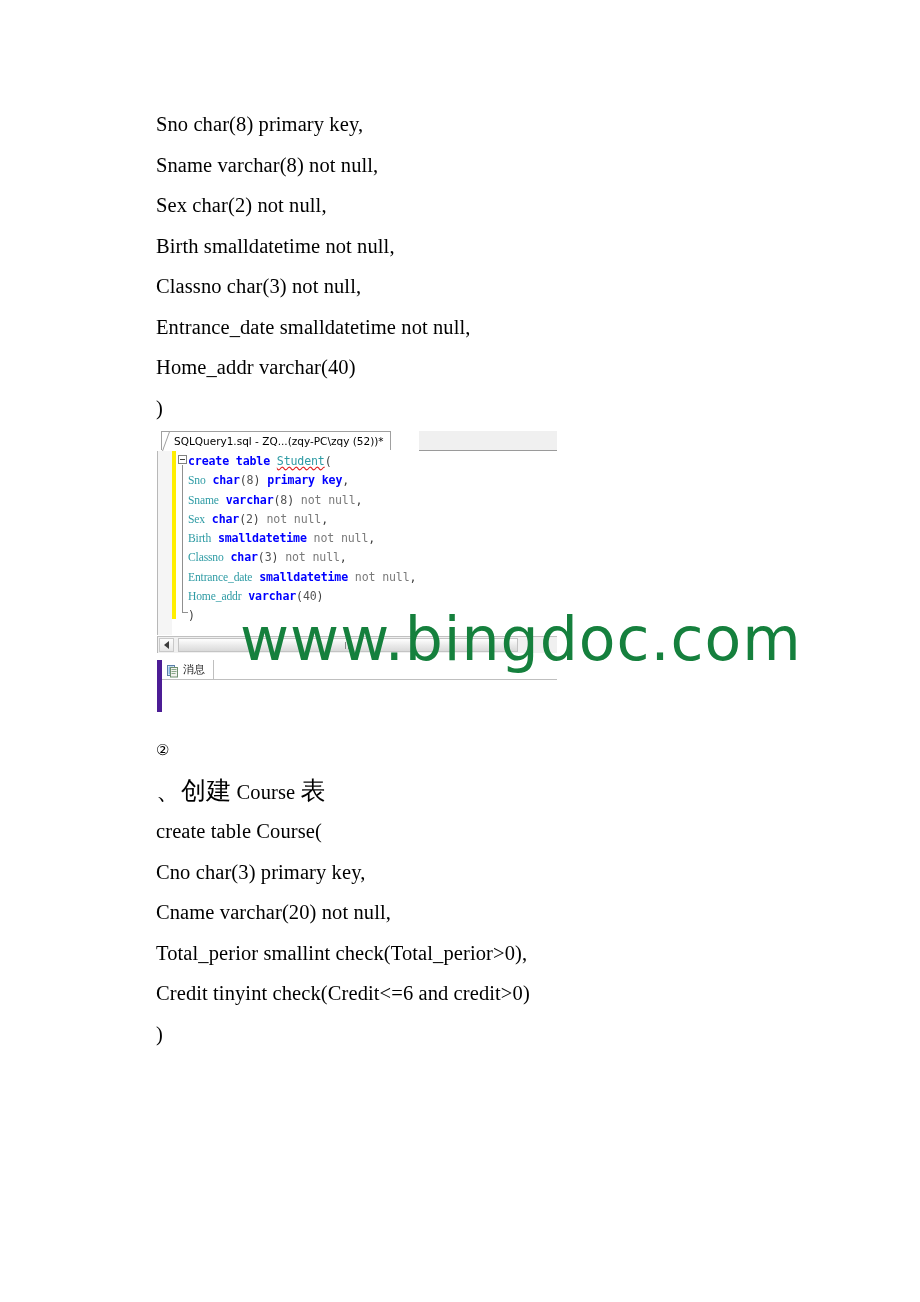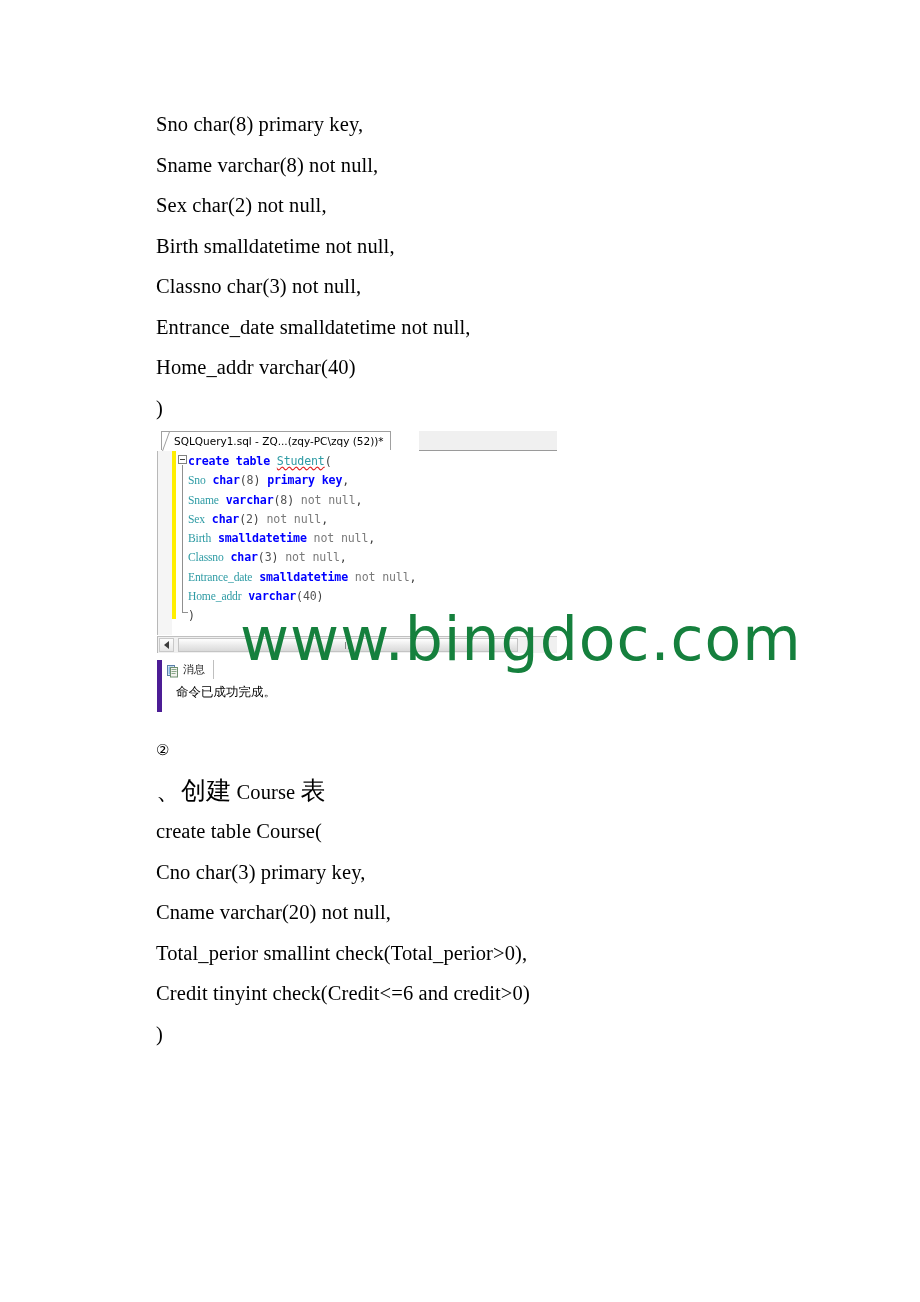--- a/index.html
+++ b/index.html
@@ -340,23 +340,20 @@
               <rect x="1.5" y="1.5" width="5" height="8" fill="#7fb4dd"></rect>
               <rect x="3.5" y="2.5" width="7" height="9.5" fill="#f2f2ee" stroke="#6f8f6f"></rect>
               <rect x="4.5" y="4" width="5" height="1" fill="#8aa88a"></rect>
               <rect x="4.5" y="6" width="5" height="1" fill="#8aa88a"></rect>
               <rect x="4.5" y="8" width="4" height="1" fill="#8aa88a"></rect>
             </svg>
           </span>
           <span class="res-tab-label">消息</span>
         </div>
       </div>
-      <div class="res-body">
-        <span class="res-text">命令已成功完成。</span>
-      </div>
     </div>
 
   </div>
 
   <div class="watermark">www.bingdoc.com</div>
 
   <div class="doc-text doc-block-bottom" id="doc-bottom"><span class="doc-line circ-num">②</span><span class="doc-line"><span class="cjk">、创建</span><span> Course </span><span class="cjk">表</span></span><span class="doc-line">create table Course(</span><span class="doc-line">Cno char(3) primary key,</span><span class="doc-line">Cname varchar(20) not null,</span><span class="doc-line">Total_perior smallint check(Total_perior&gt;0),</span><span class="doc-line">Credit tinyint check(Credit&lt;=6 and credit&gt;0)</span><span class="doc-line">)</span></div>
 
 </div>
 

